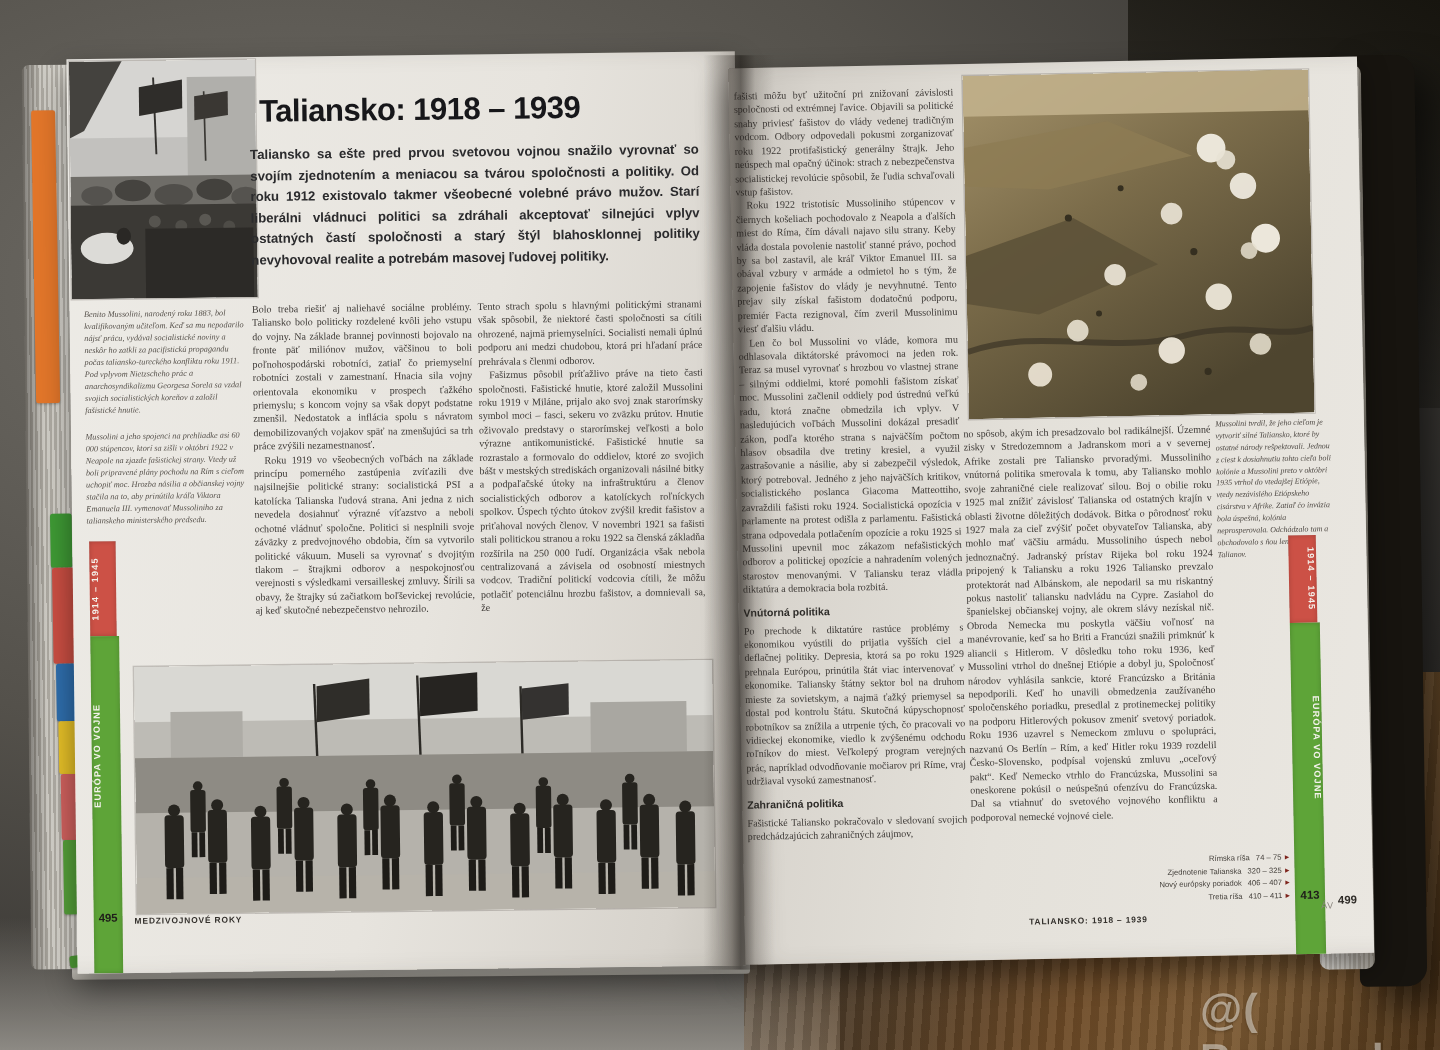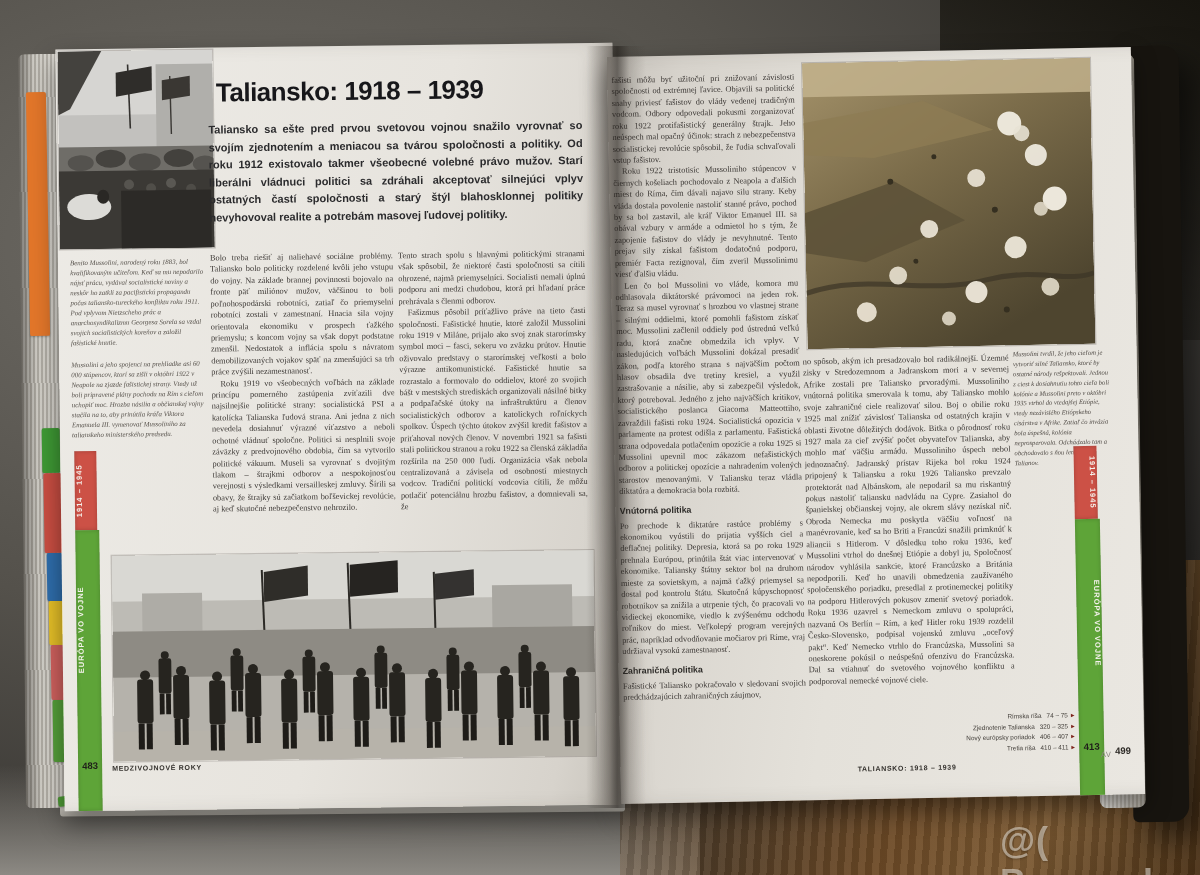--- a/index.html
+++ b/index.html
@@ -207,21 +207,21 @@
         <use href="#fig" transform="translate(340,100) scale(0.8)"></use>
         <use href="#fig" transform="translate(412,98) scale(0.8)"></use>
       </svg>
     </div>
 
     <div class="vtab tab-red" style="left:14px;top:402px;width:22px;height:79px;">
       <div class="vtext flip" style="top:0;bottom:0;">1914 – 1945</div>
     </div>
     <div class="vtab tab-green" style="left:14px;top:481px;width:24px;height:281px;">
       <div class="vtext flip" style="top:20px;height:160px;">EURÓPA VO VOJNE</div>
-      <div class="pagenum" style="top:230px;">483</div>
+      <div class="pagenum" style="top:230px;">495</div>
     </div>
 
     <div class="footer-label lp-footer">MEDZIVOJNOVÉ ROKY</div>
   </div>
 
   <div class="page page-right">
 
     <div class="bodycol rp-col1">
       <p>fašisti môžu byť užitoční pri znižovaní závislosti spoločnosti od extrémnej ľavice. Objavili sa politické snahy priviesť fašistov do vlády vedenej tradičným vodcom. Odbory odpovedali pokusmi zorganizovať roku 1922 protifašistický generálny štrajk. Jeho neúspech mal opačný účinok: strach z nebezpečenstva socialistickej revolúcie spôsobil, že ľudia schvaľovali vstup fašistov.</p>
       <p class="ind">Roku 1922 tristotisíc Mussoliniho stúpencov v čiernych košeliach pochodovalo z Neapola a ďalších miest do Ríma, čím dávali najavo silu strany. Keby vláda dostala povolenie nastoliť stanné právo, pochod by sa bol zastavil, ale kráľ Viktor Emanuel III. sa obával vzbury v armáde a odmietol ho s tým, že zapojenie fašistov do vlády je nevyhnutné. Tento prejav sily získal fašistom dodatočnú podporu, premiér Facta rezignoval, čím zveril Mussolinimu viesť ďalšiu vládu.</p>

